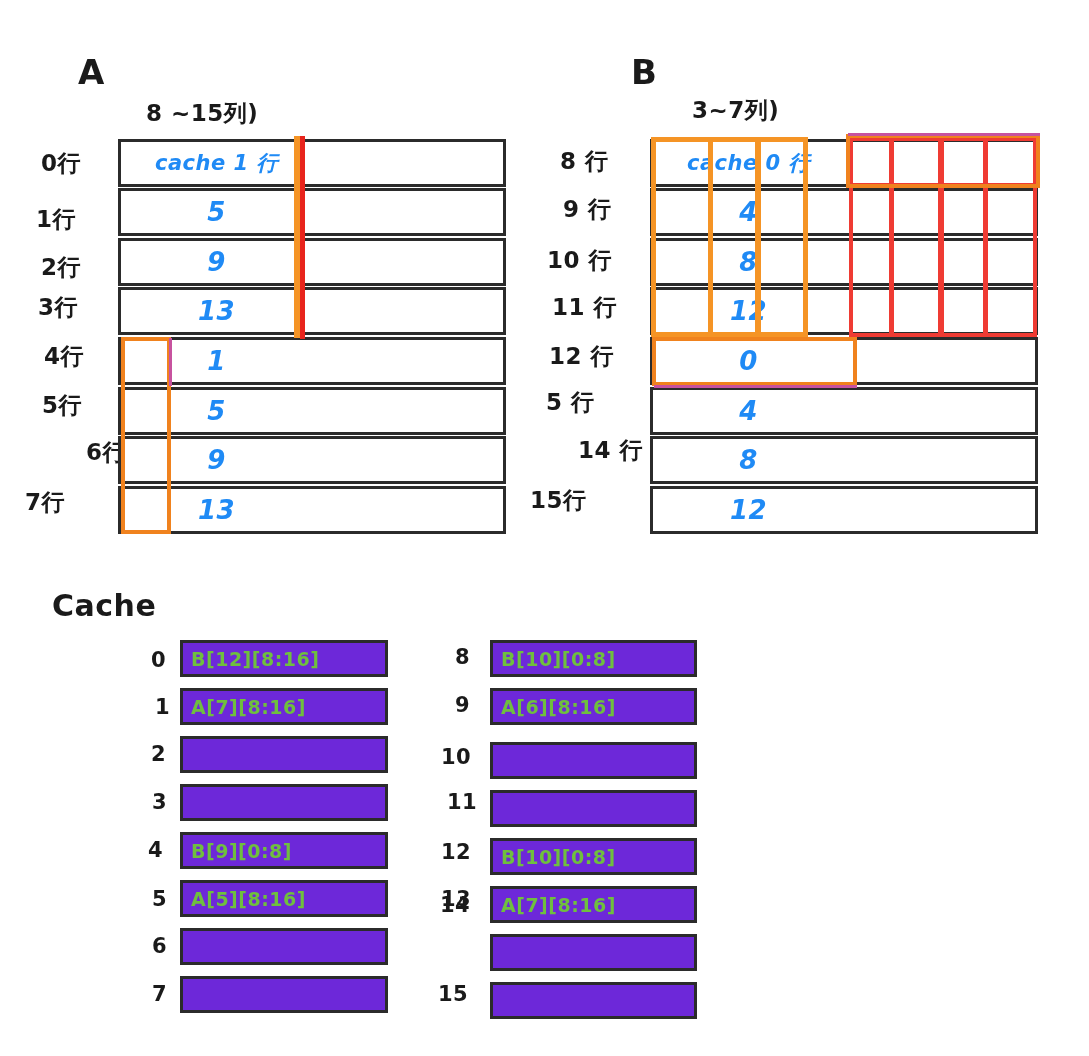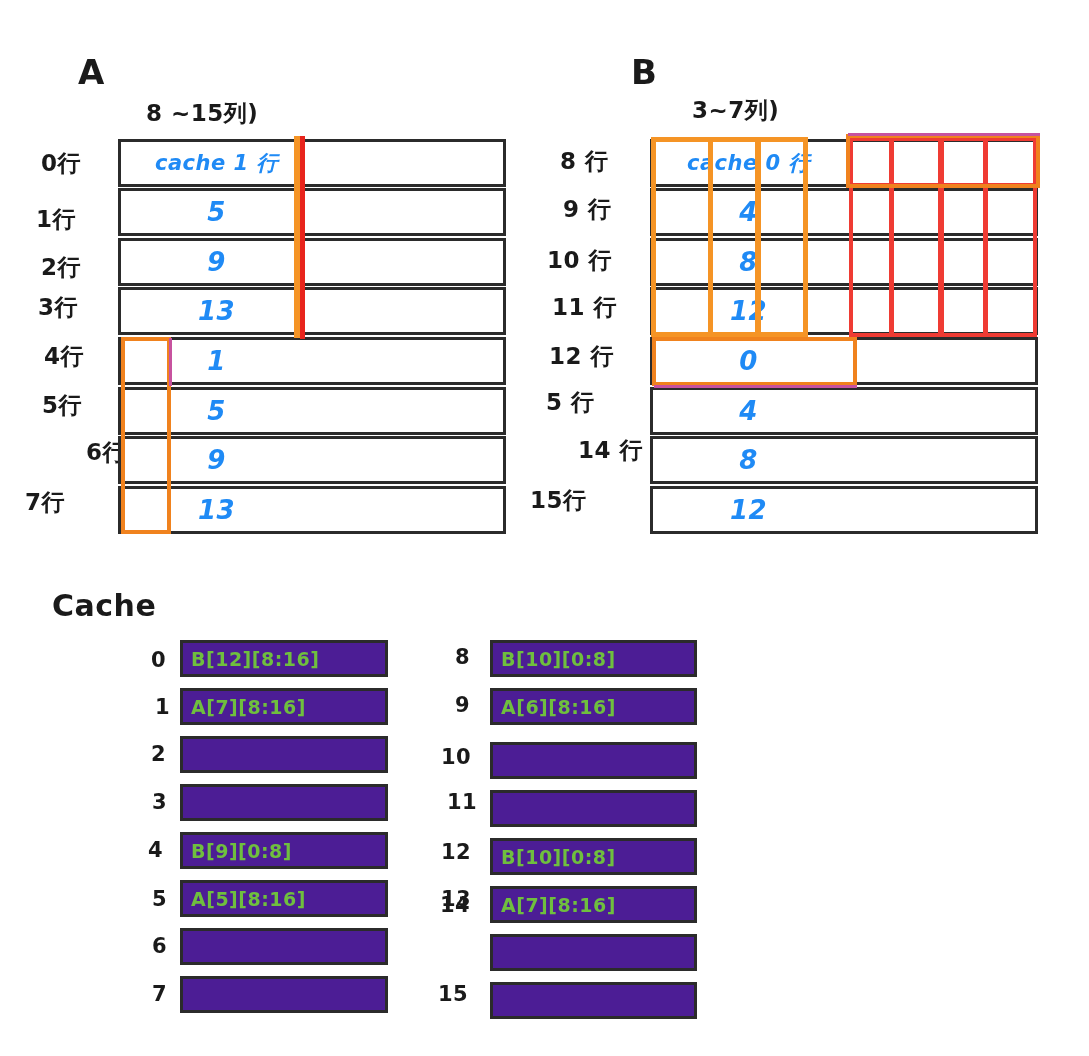--- a/index.html
+++ b/index.html
@@ -39,21 +39,21 @@
     position:absolute;
     left:0;right:0;top:50%;
     transform:translateY(-50%);
     text-align:center;
   }
 
   
   .cachebox{
     position:absolute;
     border:3px solid #2b2b2b;
-    background:#4c1d95;
+    background:#6d28d9;
     box-sizing:border-box;
   }
   .cachebox .cval{
     position:absolute;left:8px;top:50%;
     transform:translateY(-50%);
     font-size:19px;
   }
 
   
   .ovl{position:absolute;box-sizing:border-box;pointer-events:none;}

